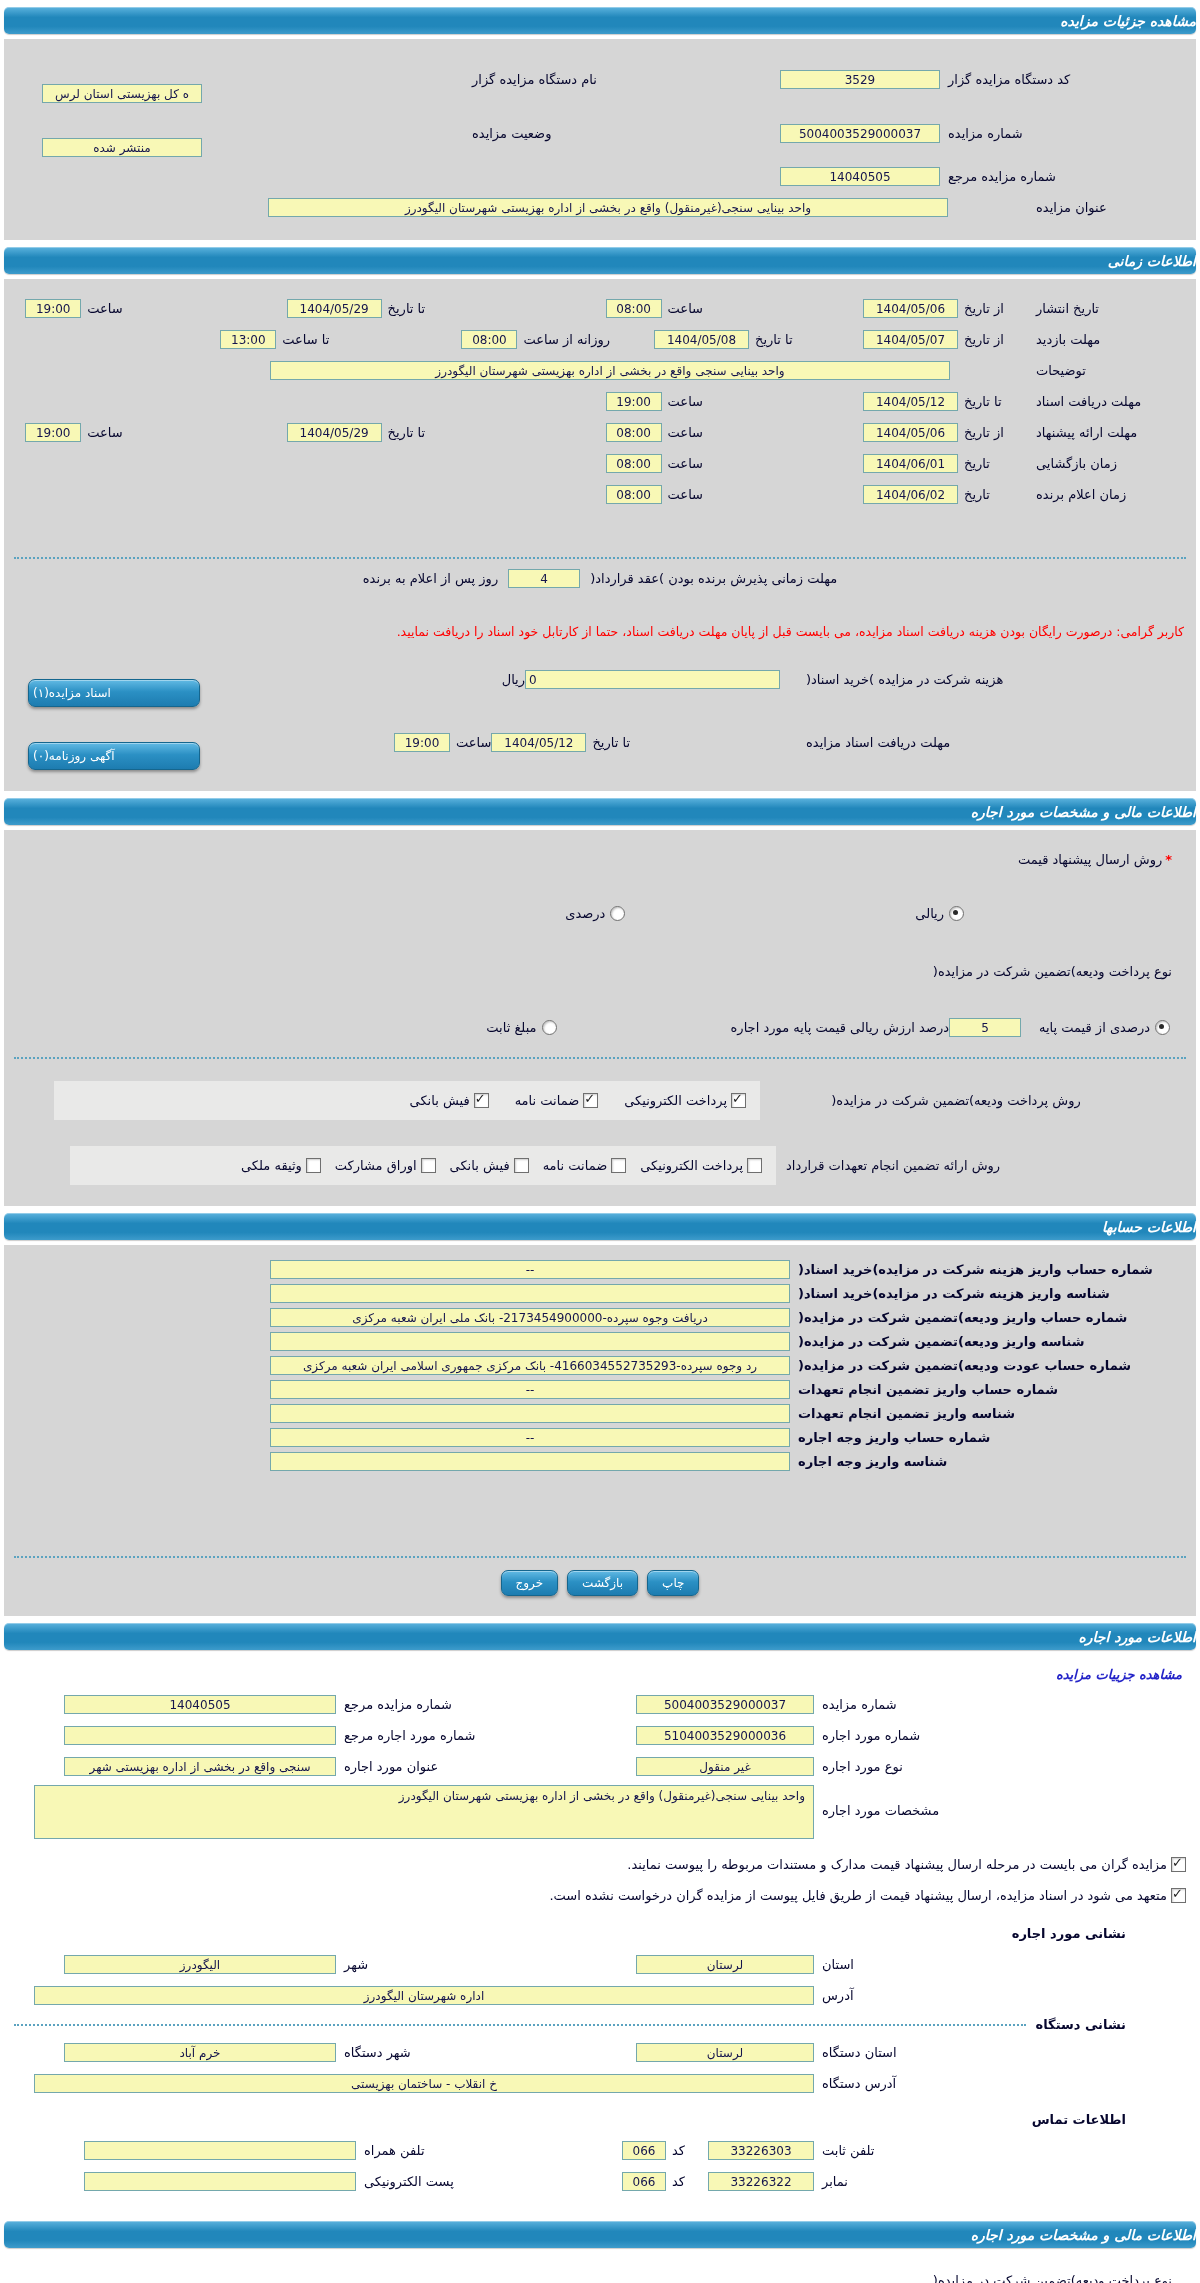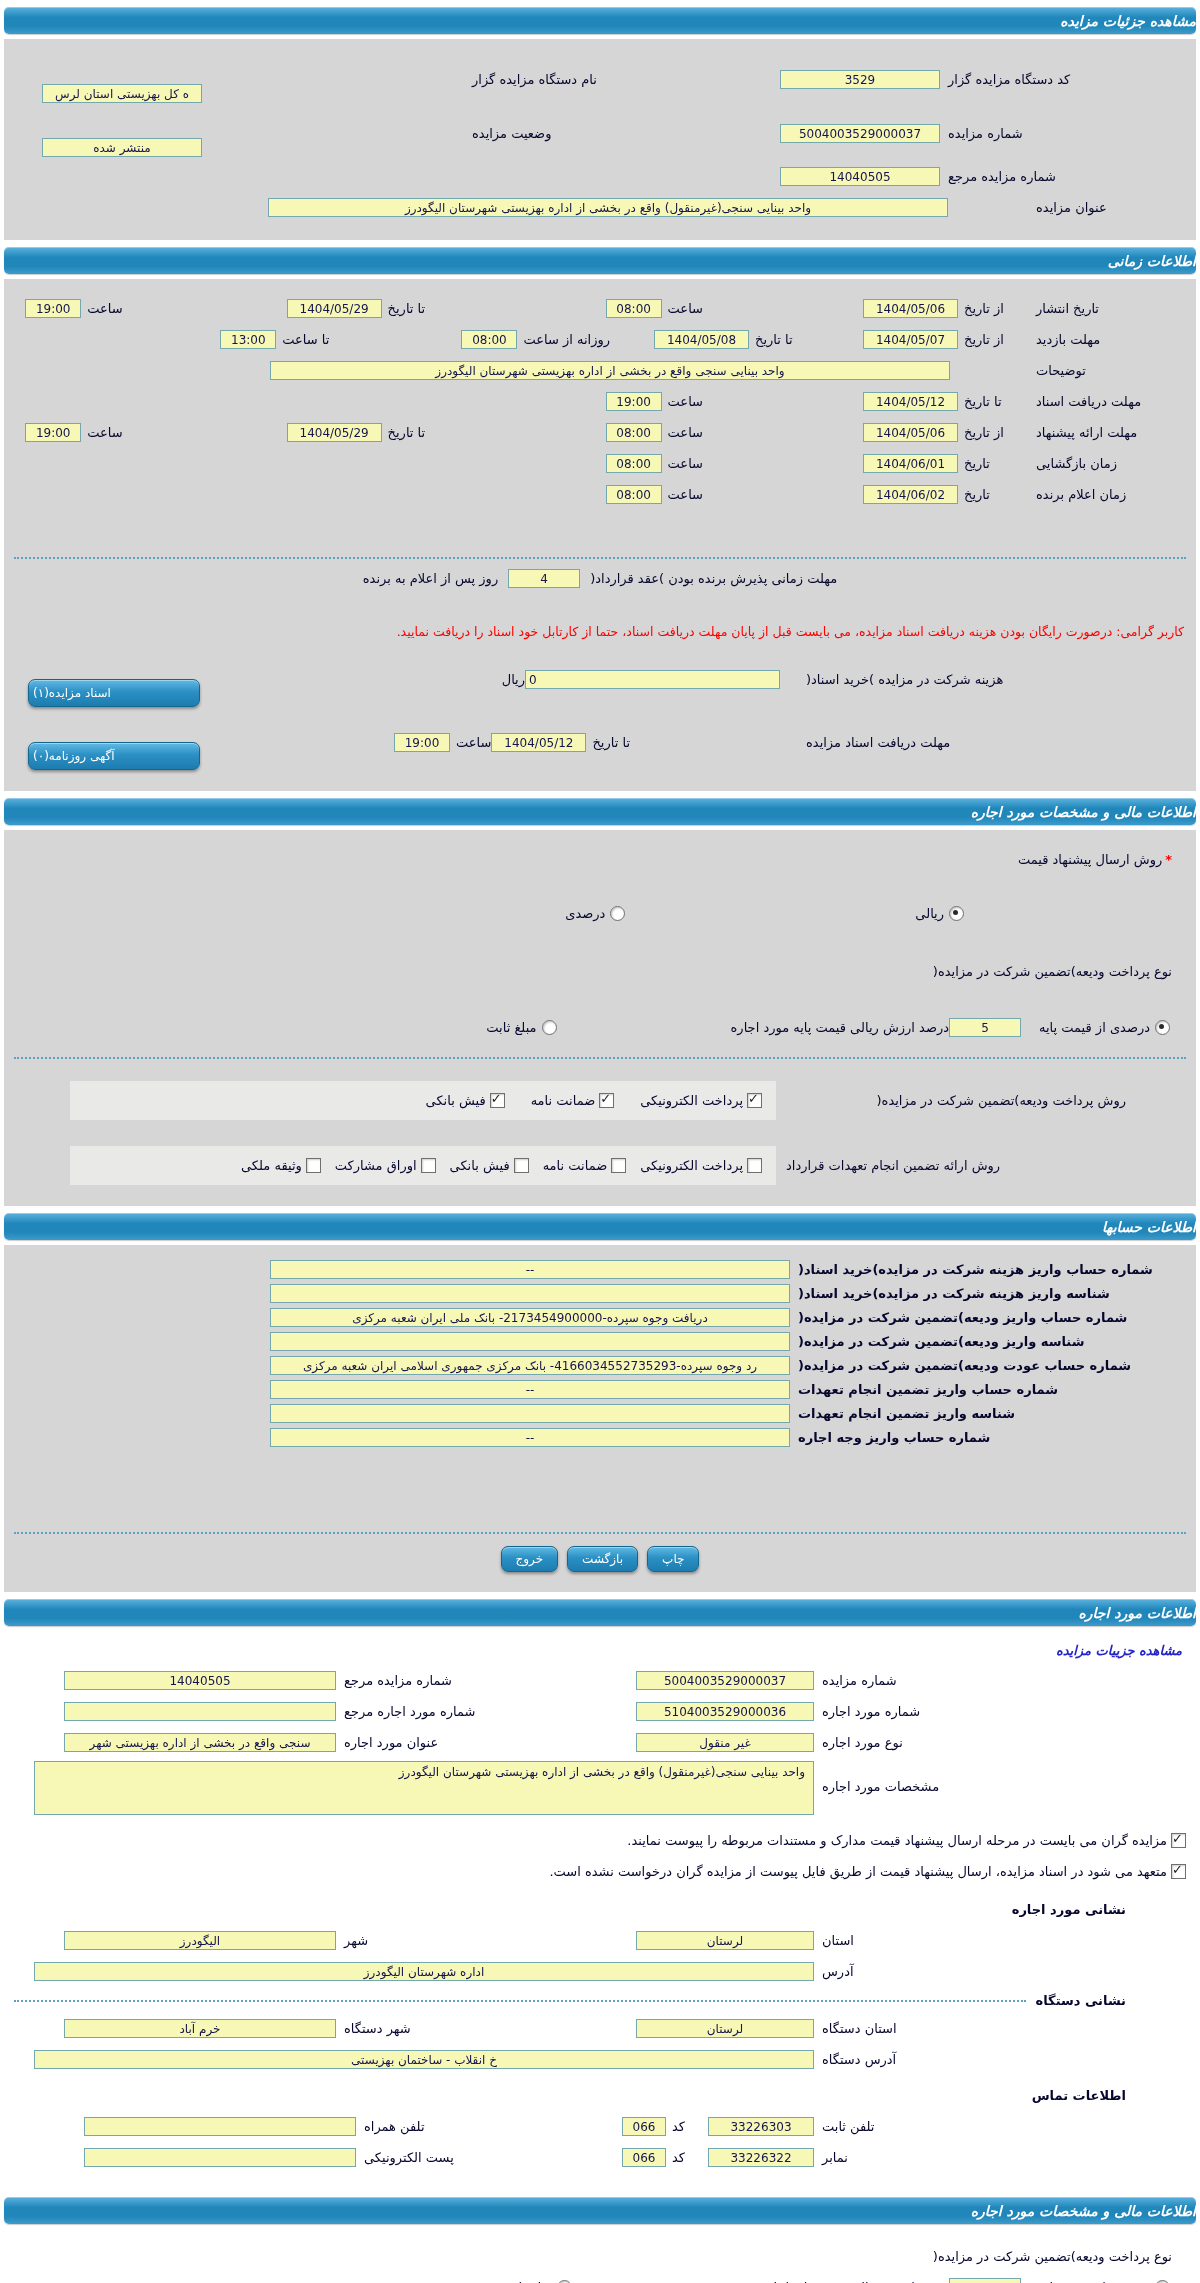--- a/index.html
+++ b/index.html
@@ -253,21 +253,21 @@
     <div class="row pad16">
       <span class="radio on"></span>
       <span class="lbl">درصدی از قیمت پایه</span>
       <span class="fld w72 gap-s">5</span>
       <span class="sub">درصد ارزش ریالی قیمت پایه مورد اجاره</span>
       <span class="radio gap-p"></span>
       <span class="lbl">مبلغ ثابت</span>
     </div>
     <div class="dotted" style="margin-top:18px"></div>
     <div class="row pad60" style="margin-top:22px">
-      <span class="lbl" style="width:340px;text-align:right;padding-left:10px">روش پرداخت ودیعه)تضمین شرکت در مزایده(</span>
+      <span class="lbl" style="width:340px;text-align:center;padding-left:26px">روش پرداخت ودیعه)تضمین شرکت در مزایده(</span>
       <div class="band">
         <span class="opt">
             <span class="chk on"></span>
             <span>پرداخت الکترونیکی</span>
           </span>
         <span class="opt">
             <span class="chk on"></span>
             <span>ضمانت نامه</span>
           </span>
         <span class="opt">
@@ -331,20 +331,24 @@
       <span class="lbl acc-lbl">شماره حساب واریز تضمین انجام تعهدات</span>
       <span class="fld w520">--</span>
     </div>
     <div class="acc-row">
       <span class="lbl acc-lbl">شناسه واریز تضمین انجام تعهدات</span>
       <span class="fld w520"></span>
     </div>
     <div class="acc-row">
       <span class="lbl acc-lbl">شماره حساب واریز وجه اجاره</span>
       <span class="fld w520">--</span>
+    </div>
+    <div class="acc-row">
+      <span class="lbl acc-lbl">شناسه واریز وجه اجاره</span>
+      <span class="fld w520"></span>
     </div>
     <div style="height:70px"></div>
     <div class="dotted"></div>
     <div class="btn-row">
       <button class="btn">چاپ</button>
       <button class="btn">بازگشت</button>
       <button class="btn">خروج</button>
     </div>
   </div>
 

